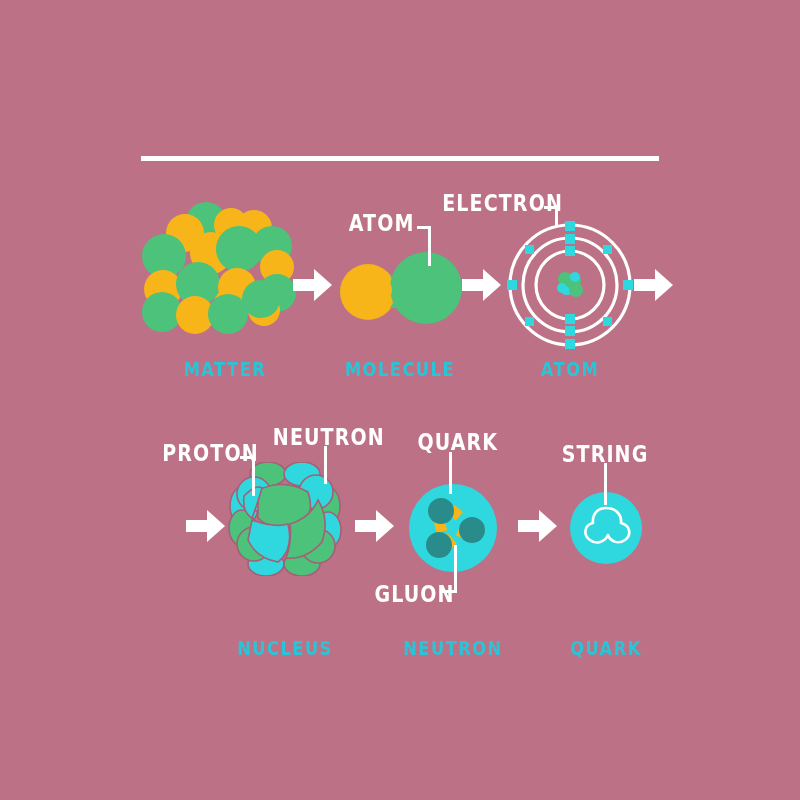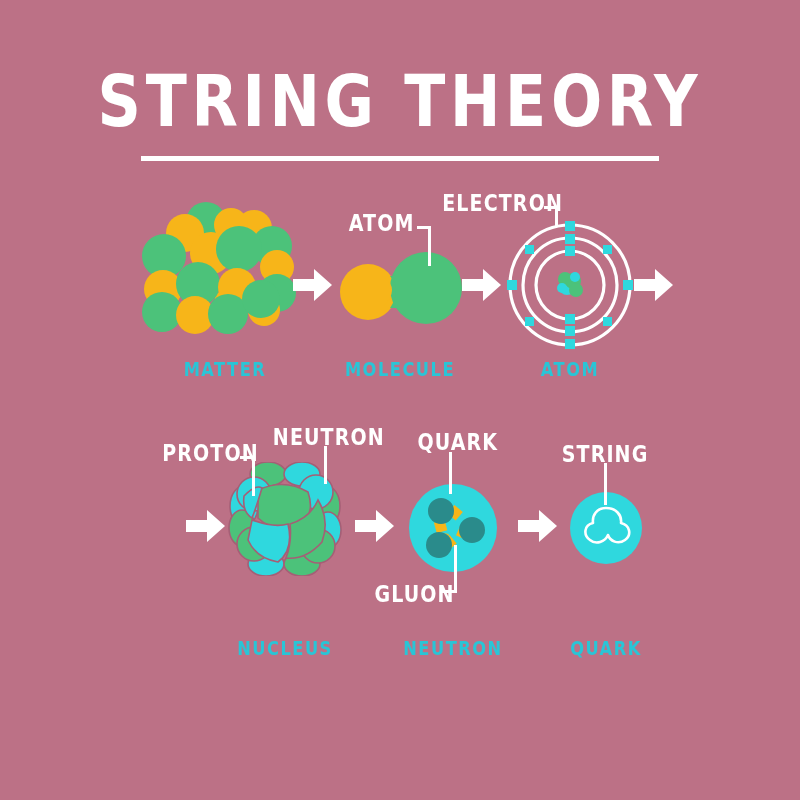--- a/index.html
+++ b/index.html
@@ -90,23 +90,20 @@
     background: #f7b519;
     height: 7px;
     border-radius: 3px;
   }
 </style>
 </head>
 <body>
 
 <div id="poster">
 
-  <div class="title-wrap">
-    <h1 class="poster-title">STRING THEORY</h1>
-  </div>
   <div class="title-rule"></div>
 
   <div class="node" style="left:140px; top:196px; width:162px; height:140px;">
 
     <div class="mcircle mc-orange" style="left:96px; top:14px; width:36px; height:36px;"></div>
     <div class="mcircle mc-green" style="left:112px; top:30px; width:40px; height:40px;"></div>
     <div class="mcircle mc-orange" style="left:120px; top:54px; width:34px; height:34px;"></div>
     <div class="mcircle mc-green" style="left:118px; top:78px; width:38px; height:38px;"></div>
     <div class="mcircle mc-orange" style="left:108px; top:98px; width:32px; height:32px;"></div>
     <div class="mcircle mc-green" style="left:46px; top:6px; width:40px; height:40px;"></div>

